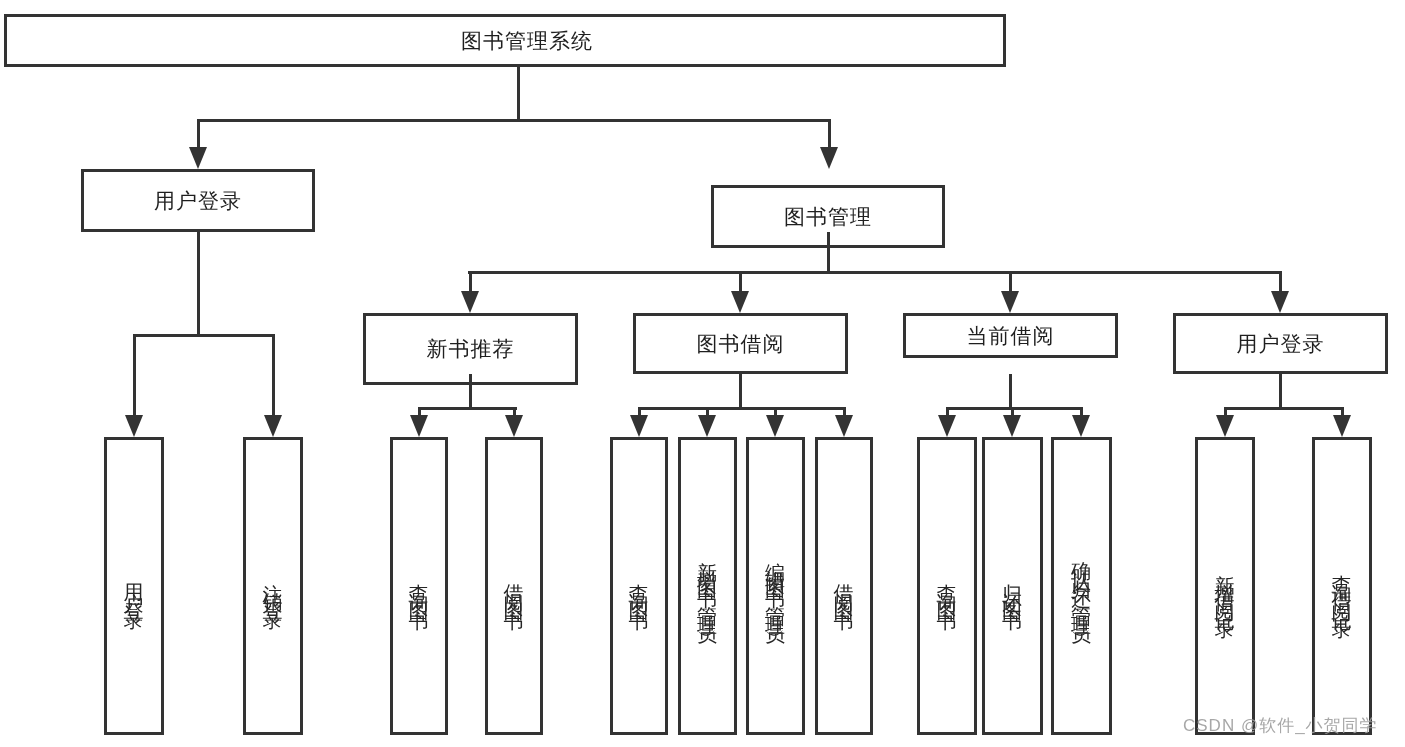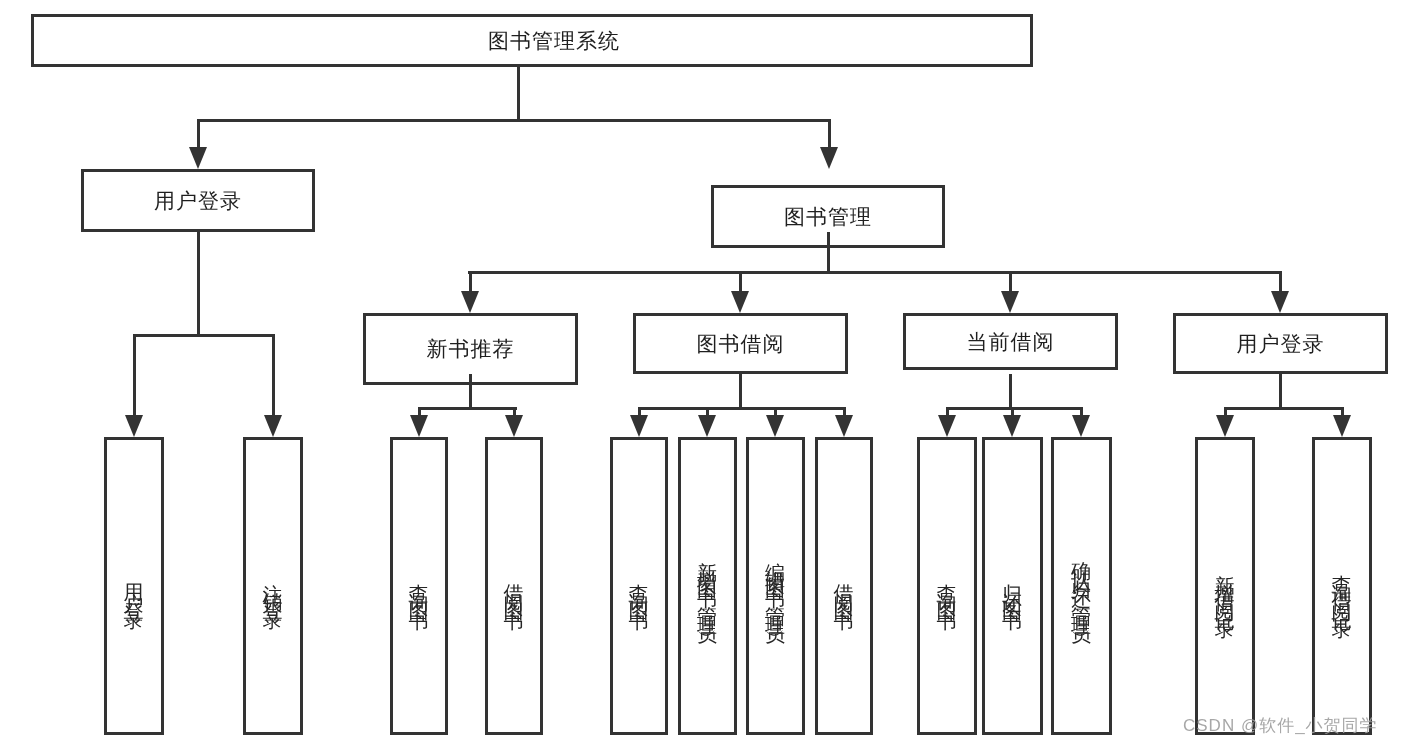--- a/index.html
+++ b/index.html
@@ -75,21 +75,21 @@
     letter-spacing: 1px;
     white-space: nowrap;
     z-index: 5;
   }
 </style>
 </head>
 <body>
 
 <div id="stage">
 
-  <div class="box" style="left:31px; top:14px; width:1002px; height:53px;padding-left:44px;">
+  <div class="box" style="left:4px; top:14px; width:1002px; height:53px;padding-left:44px;">
     <span>图书管理系统</span>
   </div>
 
   <div class="vl" style="left:517px; top:66px; height:56px;"></div>
   <div class="hl" style="left:197px; top:119px; width:634px;"></div>
   <div class="vl" style="left:197px; top:119px; height:30px;"></div>
   <div class="ah" style="left:189px; top:147px;"></div>
   <div class="vl" style="left:828px; top:119px; height:30px;"></div>
   <div class="ah" style="left:820px; top:147px;"></div>
 
@@ -117,21 +117,21 @@
   <div class="ah" style="left:1001px; top:291px;"></div>
   <div class="vl" style="left:1279px; top:271px; height:22px;"></div>
   <div class="ah" style="left:1271px; top:291px;"></div>
 
   <div class="box" style="left:363px; top:313px; width:215px; height:72px;font-family:Liberation Serif, serif;">
     <span>新书推荐</span>
   </div>
   <div class="box" style="left:633px; top:313px; width:215px; height:61px;">
     <span>图书借阅</span>
   </div>
-  <div class="box" style="left:903px; top:313px; width:215px; height:57px;">
+  <div class="box" style="left:903px; top:313px; width:215px; height:45px;">
     <span>当前借阅</span>
   </div>
   <div class="box" style="left:1173px; top:313px; width:215px; height:61px;">
     <span>用户登录</span>
   </div>
 
   <div class="vl" style="left:469px; top:374px; height:36px;"></div>
   <div class="hl" style="left:418px; top:407px; width:99px;"></div>
   <div class="vl" style="left:418px; top:407px; height:10px;"></div>
   <div class="ah" style="left:410px; top:415px;"></div>

